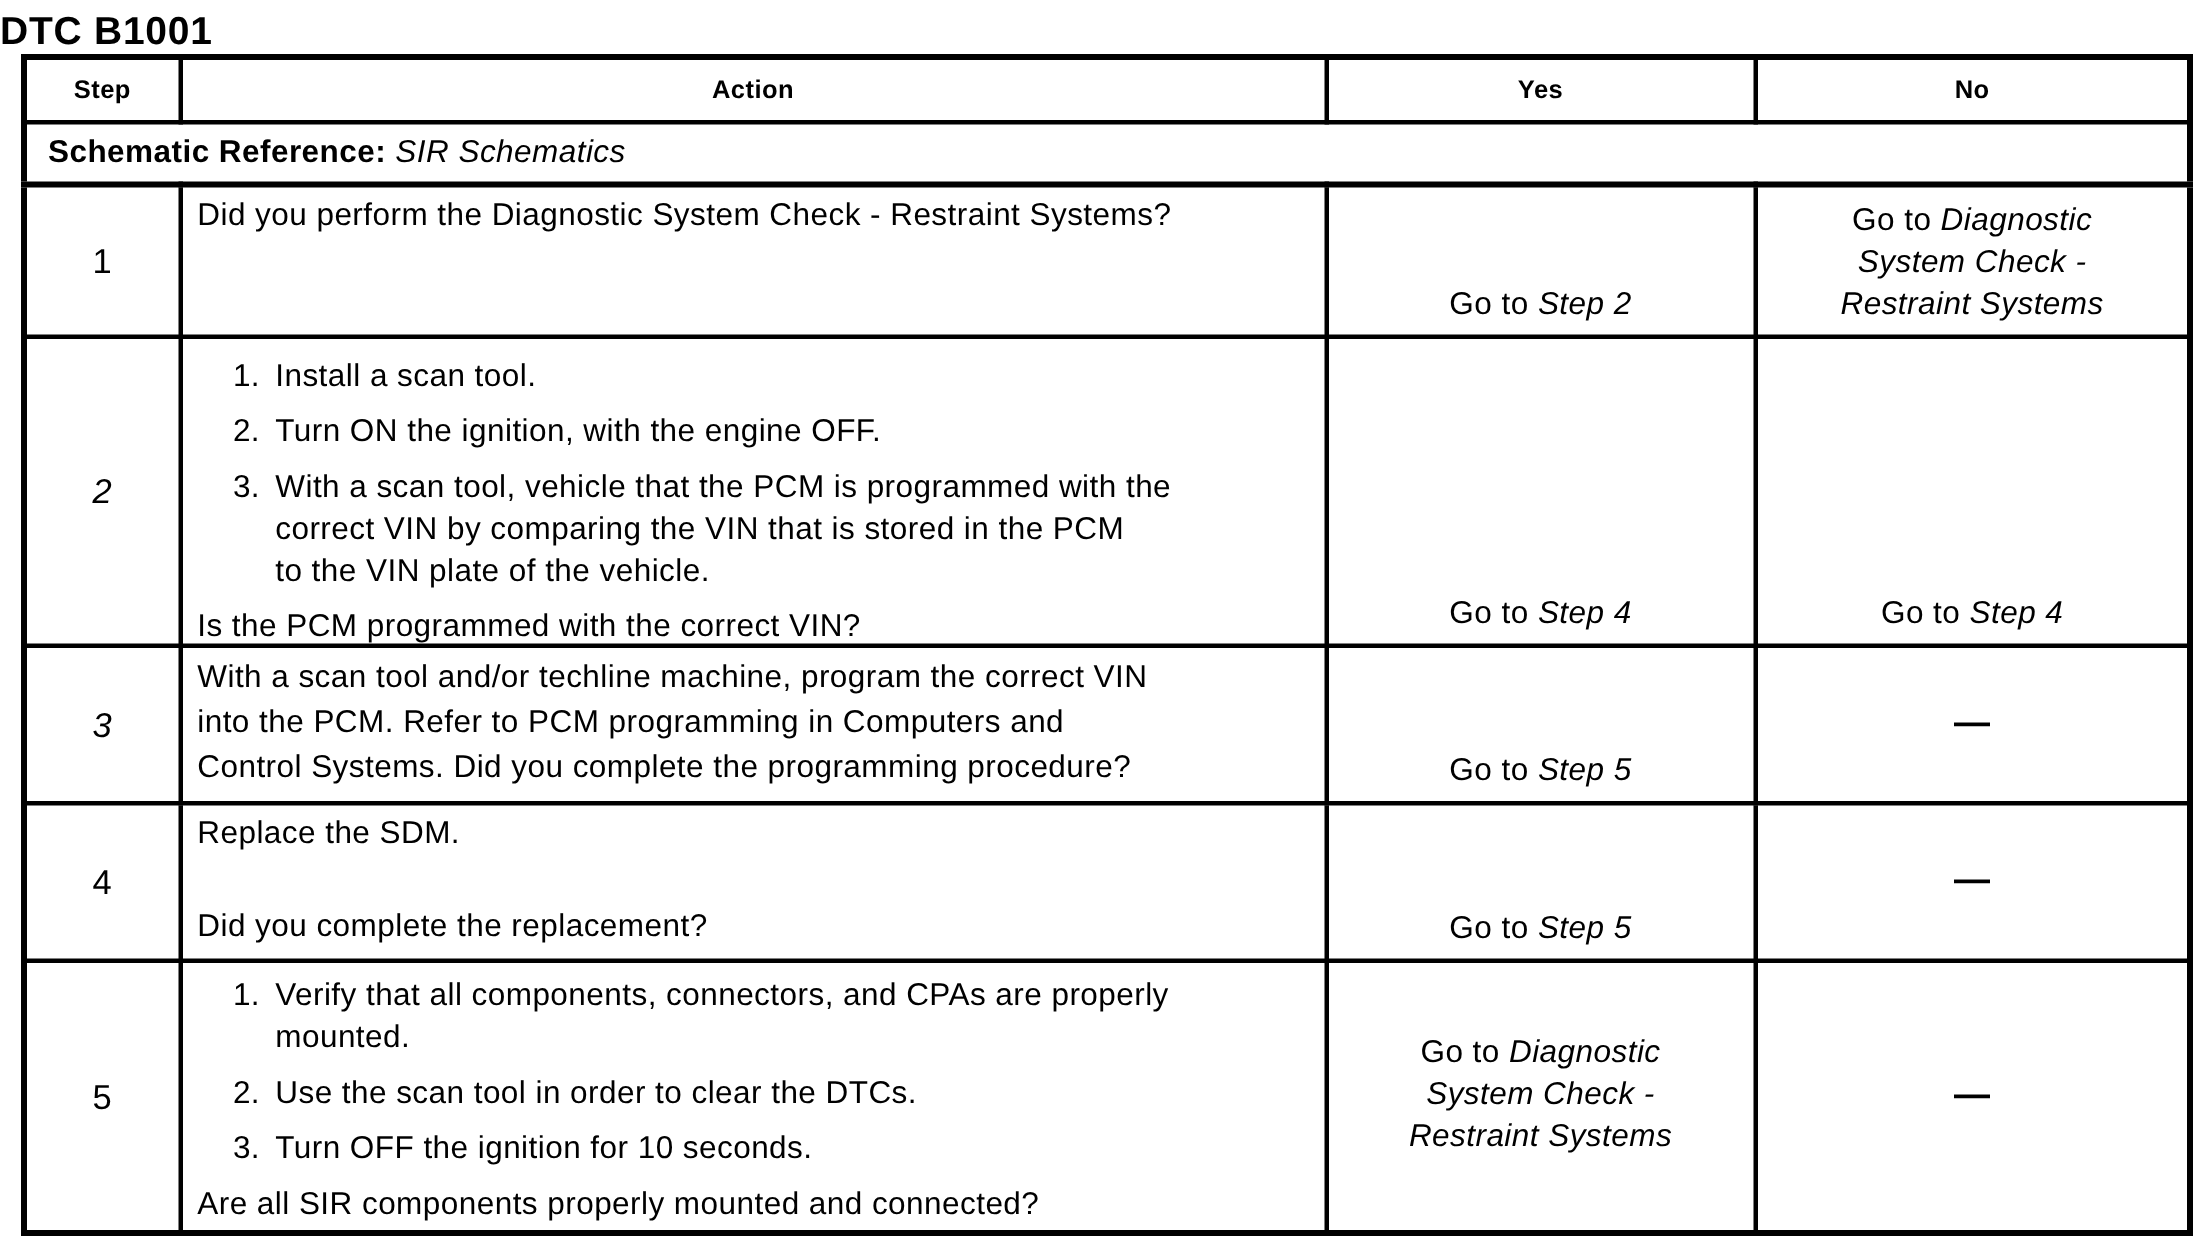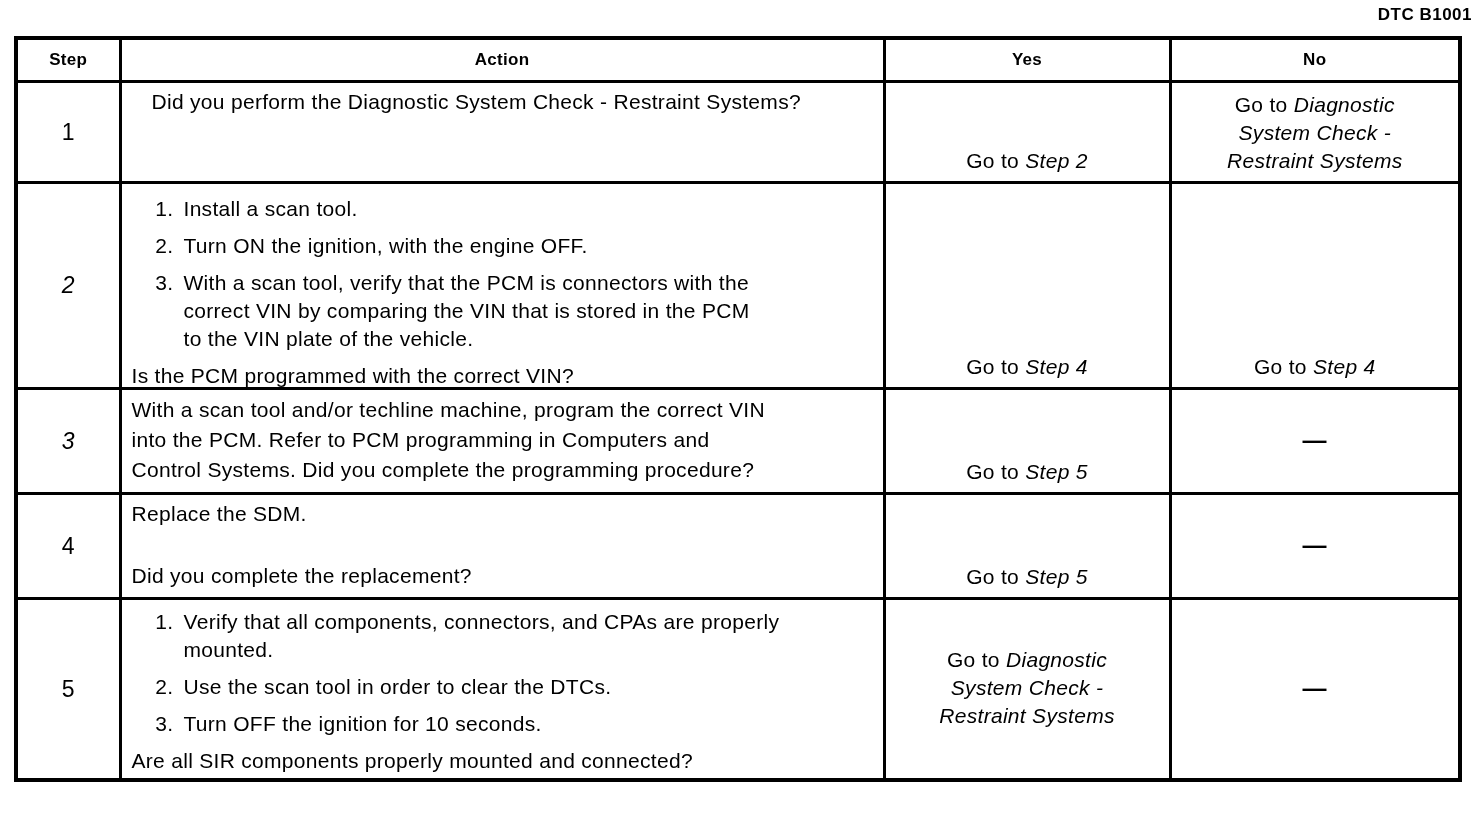--- a/index.html
+++ b/index.html
@@ -7,23 +7,23 @@
     padding: 0;
     background: #ffffff;
     width: 1472px;
     height: 828px;
     font-family: "Liberation Sans", sans-serif;
     color: #000;
     overflow: hidden;
   }
   .page { width: 1472px; height: 828px; position: relative; }
   .doc-title {
-    text-align: right;
+    text-align: left;
     font-weight: bold;
-    font-size: 17px;
+    font-size: 26px;
     letter-spacing: 0.5px;
     padding-top: 5px;
     height: 31px;
   }
   table.dtc {
     border-collapse: collapse;
     table-layout: fixed;
     margin-left: 14px;
     width: 1444px;
     border: 4px solid #000;
@@ -111,26 +111,32 @@
     <thead>
       <tr>
         <th>Step</th>
         <th>Action</th>
         <th>Yes</th>
         <th>No</th>
       </tr>
     </thead>
     <tbody>
 
+      <tr class="schematic">
+        <td colspan="4">
+          <span class="sch-label">Schematic Reference:</span>
+          <span class="sch-value">SIR Schematics</span>
+        </td>
+      </tr>
 
       <tr class="r1">
         <td class="step-cell">1</td>
         <td class="action-cell">
           <div class="cell-inner">
-            <div class="question" style="margin-top:0;margin-left:20px;">Did you perform the Diagnostic System Check - Restraint Systems?</div>
+            <div class="question" style="margin-top:0;">Did you perform the Diagnostic System Check - Restraint Systems?</div>
           </div>
         </td>
         <td class="choice-cell">
           <div class="cell-inner choice-inner">
             <span><span>Go to</span> <span class="ref">Step 2</span></span>
           </div>
         </td>
         <td class="choice-cell">
           <div class="cell-inner choice-inner">
             <div><span>Go to</span> <span class="ref">Diagnostic</span></div>
@@ -141,21 +147,21 @@
       </tr>
 
       <tr class="r2">
         <td class="step-cell italic">2</td>
         <td class="action-cell">
           <div class="cell-inner">
             <ol class="action-list">
               <li><span>Install a scan tool.</span></li>
               <li><span>Turn ON the ignition, with the engine OFF.</span></li>
               <li>
-                <div>With a scan tool, verify that the PCM is connectors with the</div>
+                <div>With a scan tool, vehicle that the PCM is programmed with the</div>
                 <div>correct VIN by comparing the VIN that is stored in the PCM</div>
                 <div>to the VIN plate of the vehicle.</div>
               </li>
             </ol>
             <div class="question">Is the PCM programmed with the correct VIN?</div>
           </div>
         </td>
         <td class="choice-cell">
           <div class="cell-inner choice-inner">
             <span><span>Go to</span> <span class="ref">Step 4</span></span>

